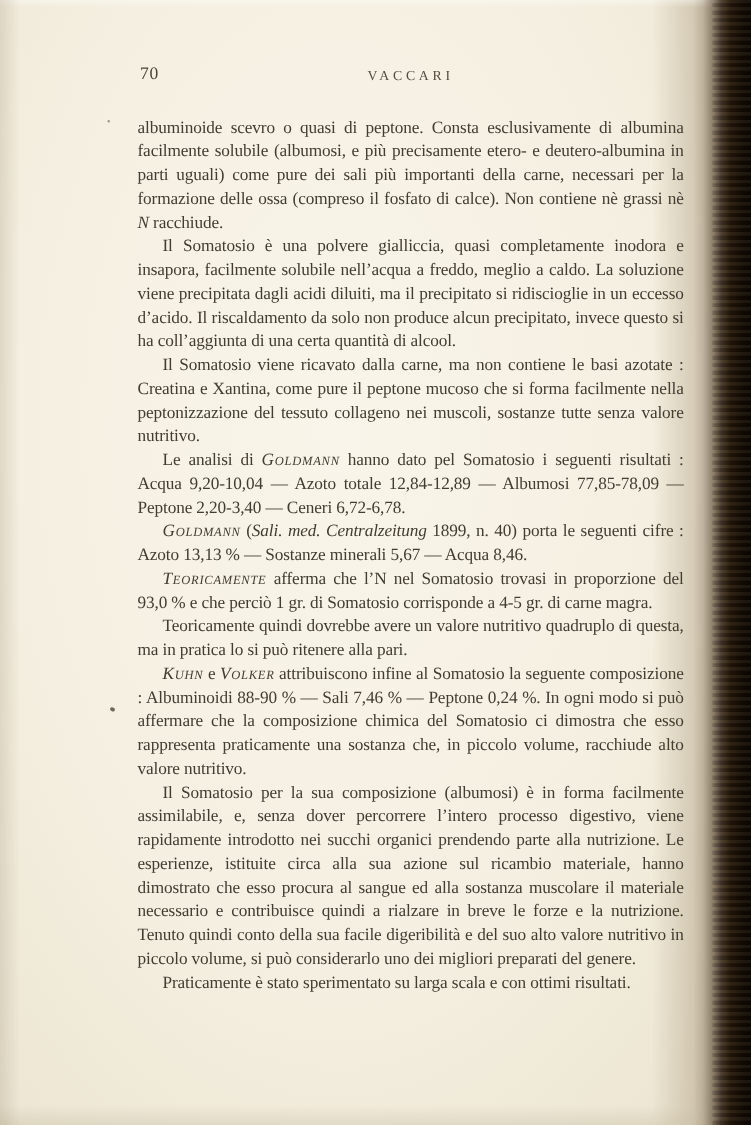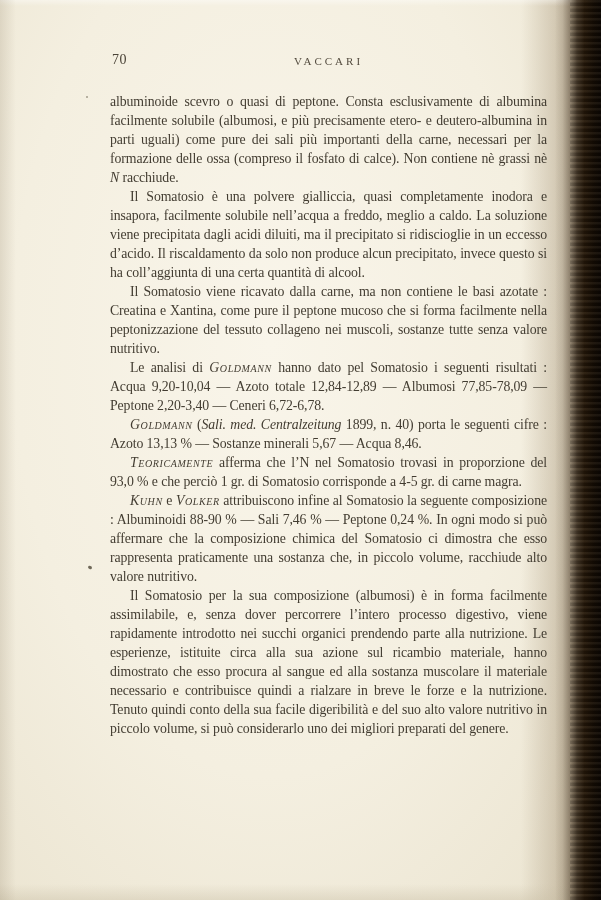--- a/index.html
+++ b/index.html
@@ -73,25 +73,27 @@
       <p class="para"><span>Il Somatosio è una polvere gialliccia, quasi completamente inodora e insapora, facilmente solubile nell’acqua a freddo, meglio a caldo. La soluzione viene precipitata dagli acidi diluiti, ma il precipitato si ridiscioglie in un eccesso d’acido. Il riscaldamento da solo non produce alcun precipitato, invece questo si ha coll’aggiunta di una certa quantità di alcool.</span></p>
 
       <p class="para"><span>Il Somatosio viene ricavato dalla carne, ma non contiene le basi azotate : Creatina e Xantina, come pure il peptone mucoso che si forma facilmente nella peptonizzazione del tessuto collageno nei muscoli, sostanze tutte senza valore nutritivo.</span></p>
 
       <p class="para"><span>Le analisi di </span><span class="sc">Goldmann</span><span> hanno dato pel Somatosio i seguenti risultati : Acqua 9,20-10,04 — Azoto totale 12,84-12,89 — Albumosi 77,85-78,09 — Peptone 2,20-3,40 — Ceneri 6,72-6,78.</span></p>
 
       <p class="para"><span class="sc">Goldmann</span><span> (</span><i class="it">Sali. med. Centralzeitung</i><span> 1899, n. 40) porta le seguenti cifre : Azoto 13,13 % — Sostanze minerali 5,67 — Acqua 8,46.</span></p>
 
       <p class="para"><span class="sc">Teoricamente</span><span> afferma che l’N nel Somatosio trovasi in proporzione del 93,0 % e che perciò 1 gr. di Somatosio corrisponde a 4-5 gr. di carne magra.</span></p>
 
+      <p class="para"><span>Teoricamente quindi dovrebbe avere un valore nutritivo quadruplo di questa, ma in pratica lo si può ritenere alla pari.</span></p>
 
       <p class="para"><span class="sc">Kuhn</span><span> e </span><span class="sc">Volker</span><span> attribuiscono infine al Somatosio la seguente composizione : Albuminoidi 88-90 % — Sali 7,46 % — Peptone 0,24 %. In ogni modo si può affermare che la composizione chimica del Somatosio ci dimostra che esso rappresenta praticamente una sostanza che, in piccolo volume, racchiude alto valore nutritivo.</span></p>
 
       <p class="para"><span>Il Somatosio per la sua composizione (albumosi) è in forma facilmente assimilabile, e, senza dover percorrere l’intero processo digestivo, viene rapidamente introdotto nei succhi organici prendendo parte alla nutrizione. Le esperienze, istituite circa alla sua azione sul ricambio materiale, hanno dimostrato che esso procura al sangue ed alla sostanza muscolare il materiale necessario e contribuisce quindi a rialzare in breve le forze e la nutrizione. Tenuto quindi conto della sua facile digeribilità e del suo alto valore nutritivo in piccolo volume, si può considerarlo uno dei migliori preparati del genere.</span></p>
 
+      <p class="para"><span>Praticamente è stato sperimentato su larga scala e con ottimi risultati.</span></p>
 
     </div>
   </div>
 
   <div class="speck s1"></div>
   <div class="speck s2"></div>
 
   <div class="book-edge"></div>
 </div>
 

